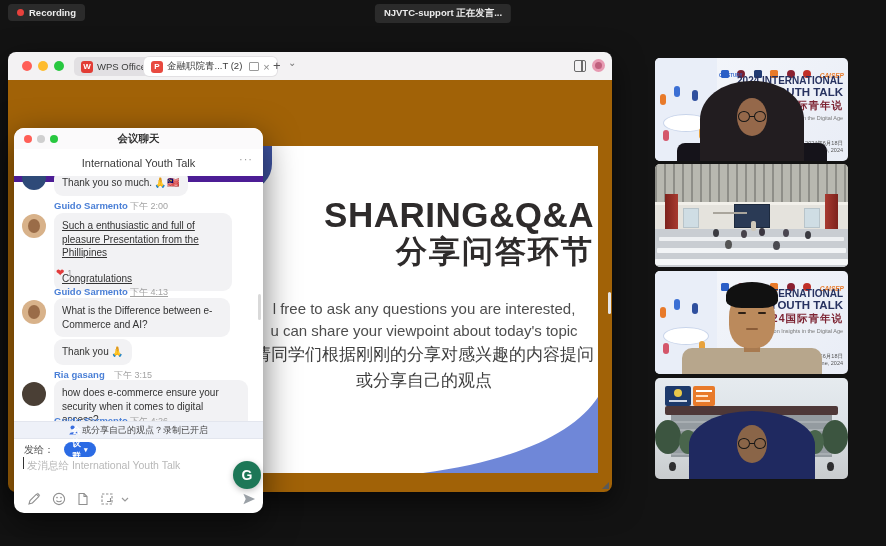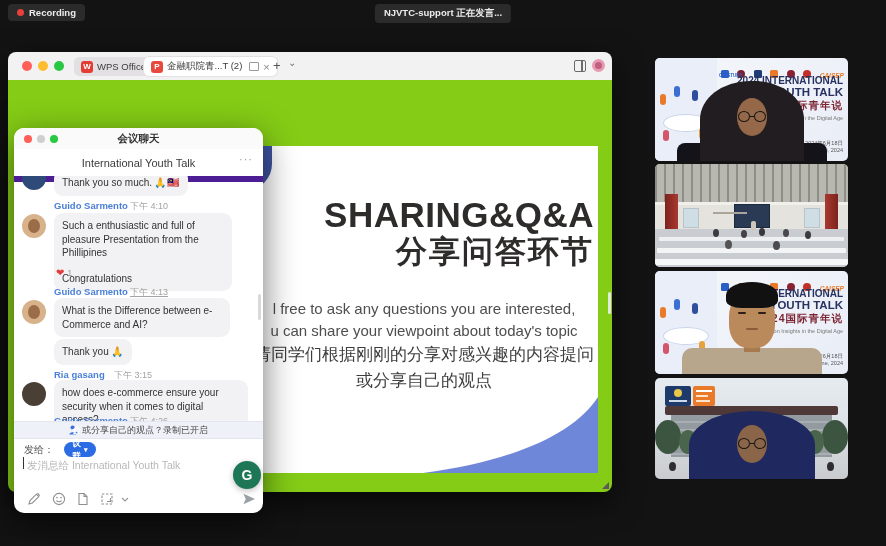--- a/index.html
+++ b/index.html
@@ -6,21 +6,21 @@
   #screen{position:relative;width:886px;height:546px;background:#131313;overflow:hidden;}
   .abs{position:absolute;}
   .pill{display:flex;align-items:center;gap:5px;background:#2b2b2b;border-radius:4px;padding:3px 9px;color:#ececec;font-size:9.5px;font-weight:700;}
   .dot{width:7px;height:7px;border-radius:50%;background:#e8413c;}
   
   #wps{left:8px;top:52px;width:604px;height:440px;border-radius:8px;background:#0b0b0b;box-shadow:0 10px 30px rgba(0,0,0,.6);}
   #wps-titlebar{left:0;top:0;right:0;height:28px;background:#f3f2f3;border-radius:8px 8px 0 0;border-bottom:1px solid #dcdadc;}
   .tl{width:10px;height:10px;border-radius:50%;display:inline-block;}
   .tab{position:absolute;top:5px;height:19px;display:flex;align-items:center;gap:4px;padding:0 7px;border-radius:5px;font-size:9.5px;color:#3a3a3a;}
   .applogo{width:12px;height:12px;border-radius:3px;color:#fff;font-size:8px;font-weight:800;display:flex;align-items:center;justify-content:center;}
-  #wps-content{left:0;top:28px;right:0;bottom:0;background:#84cc16;border-radius:0 0 8px 8px;overflow:hidden;}
+  #wps-content{left:0;top:28px;right:0;bottom:0;background:#a16207;border-radius:0 0 8px 8px;overflow:hidden;}
   #slide{left:32px;top:66px;width:558px;height:327px;background:#ffffff;}
   #slide-corner{left:0;top:0;width:232px;height:44px;background:#3f54a3;border-radius:0 0 26px 0;}
   #slide-title{right:4px;top:50px;text-align:right;color:#2e2b2b;}
   #slide-title .en{font-size:35px;font-weight:800;letter-spacing:.5px;line-height:38px;}
   #slide-title .zh{font-size:31px;font-weight:800;letter-spacing:2px;line-height:36px;}
   #slide-body{right:4px;top:152px;text-align:center;}
   #slide-body .en{font-size:15px;color:#4e4e4e;line-height:22px;}
   #slide-body .zh{font-size:17px;color:#3e3e3e;line-height:26px;font-weight:500;}
   
   #chat{left:14px;top:128px;width:249px;height:385px;background:#fff;border-radius:10px;box-shadow:0 10px 34px rgba(0,0,0,.55);z-index:30;}
@@ -131,25 +131,25 @@
       <span id="room-title">International Youth Talk</span>
       <span class="abs" style="right:10px;top:4px;font-size:11px;color:#9a9a9a;letter-spacing:1px;">···</span>
     </div>
 
     <div id="msgs" class="abs">
 
       <span class="avatar" style="left:8px;top:-10px;background:#2e4a78;"></span>
       <div class="bubble" style="left:40px;top:-6px;max-width:170px;">Thank you so much. 🙏🇲🇾</div>
 
       <span class="mname" style="left:40px;top:24px;">Guido Sarmento</span>
-      <span class="mtime" style="left:116px;top:24px;">下午 4:10</span>
+      <span class="mtime" style="left:116px;top:24px;">下午 2:00</span>
       <span class="avatar" style="left:8px;top:38px;background:#d8b28a;">
           <span style="position:absolute;left:6px;top:5px;width:12px;height:14px;border-radius:50%;background:#9a6c48;"></span>
         </span>
-      <div class="bubble" style="left:40px;top:37px;width:162px;">
+      <div class="bubble" style="left:40px;top:37px;width:162px;text-decoration:underline;">
         <div>Such a enthusiastic and full of pleasure Presentation from the Phillipines</div>
         <div style="height:12px;"></div>
         <div>Congratulations</div>
       </div>
       <div class="abs" style="left:42px;top:91px;font-size:10px;">
         <span style="color:#e23c3c;">❤</span>
         <span style="color:#9a9a9a;font-size:9px;">1</span>
       </div>
 
       <span class="mname" style="left:40px;top:110px;">Guido Sarmento</span>

